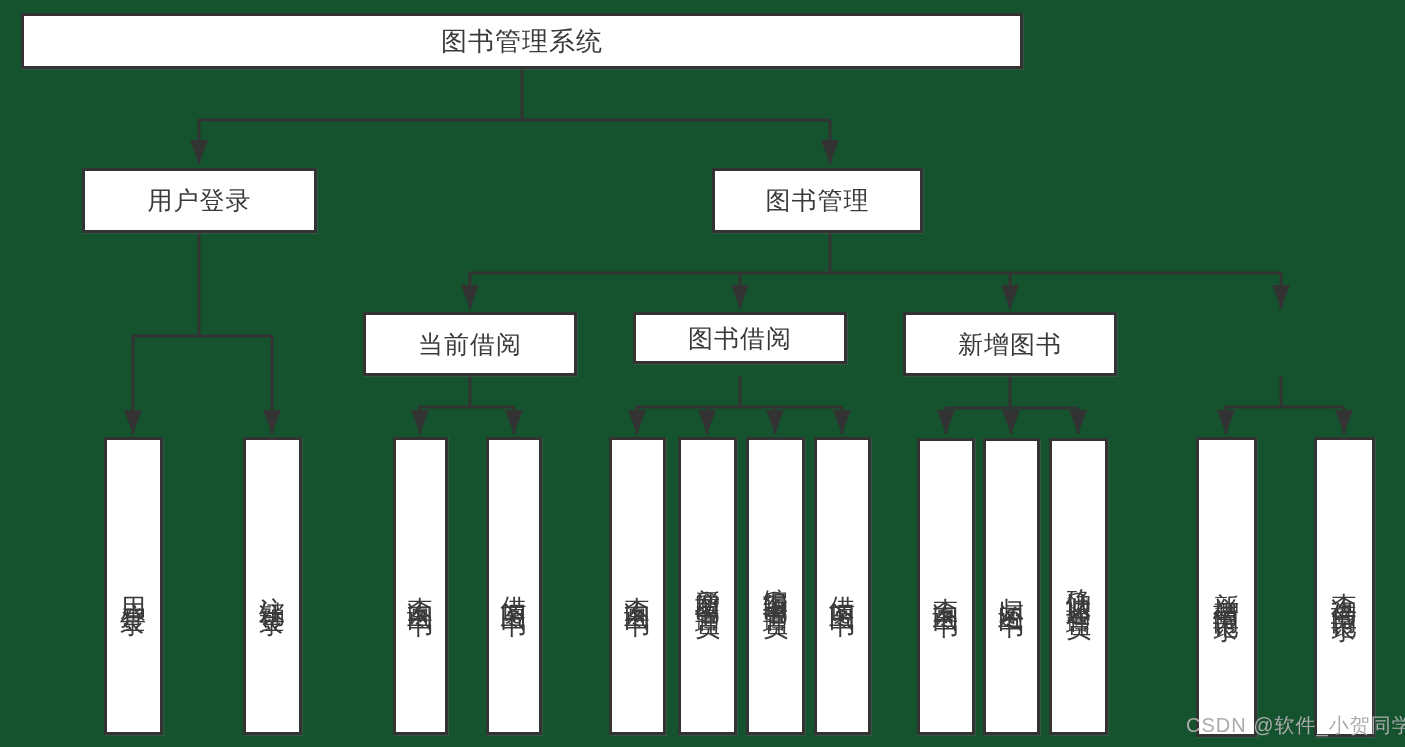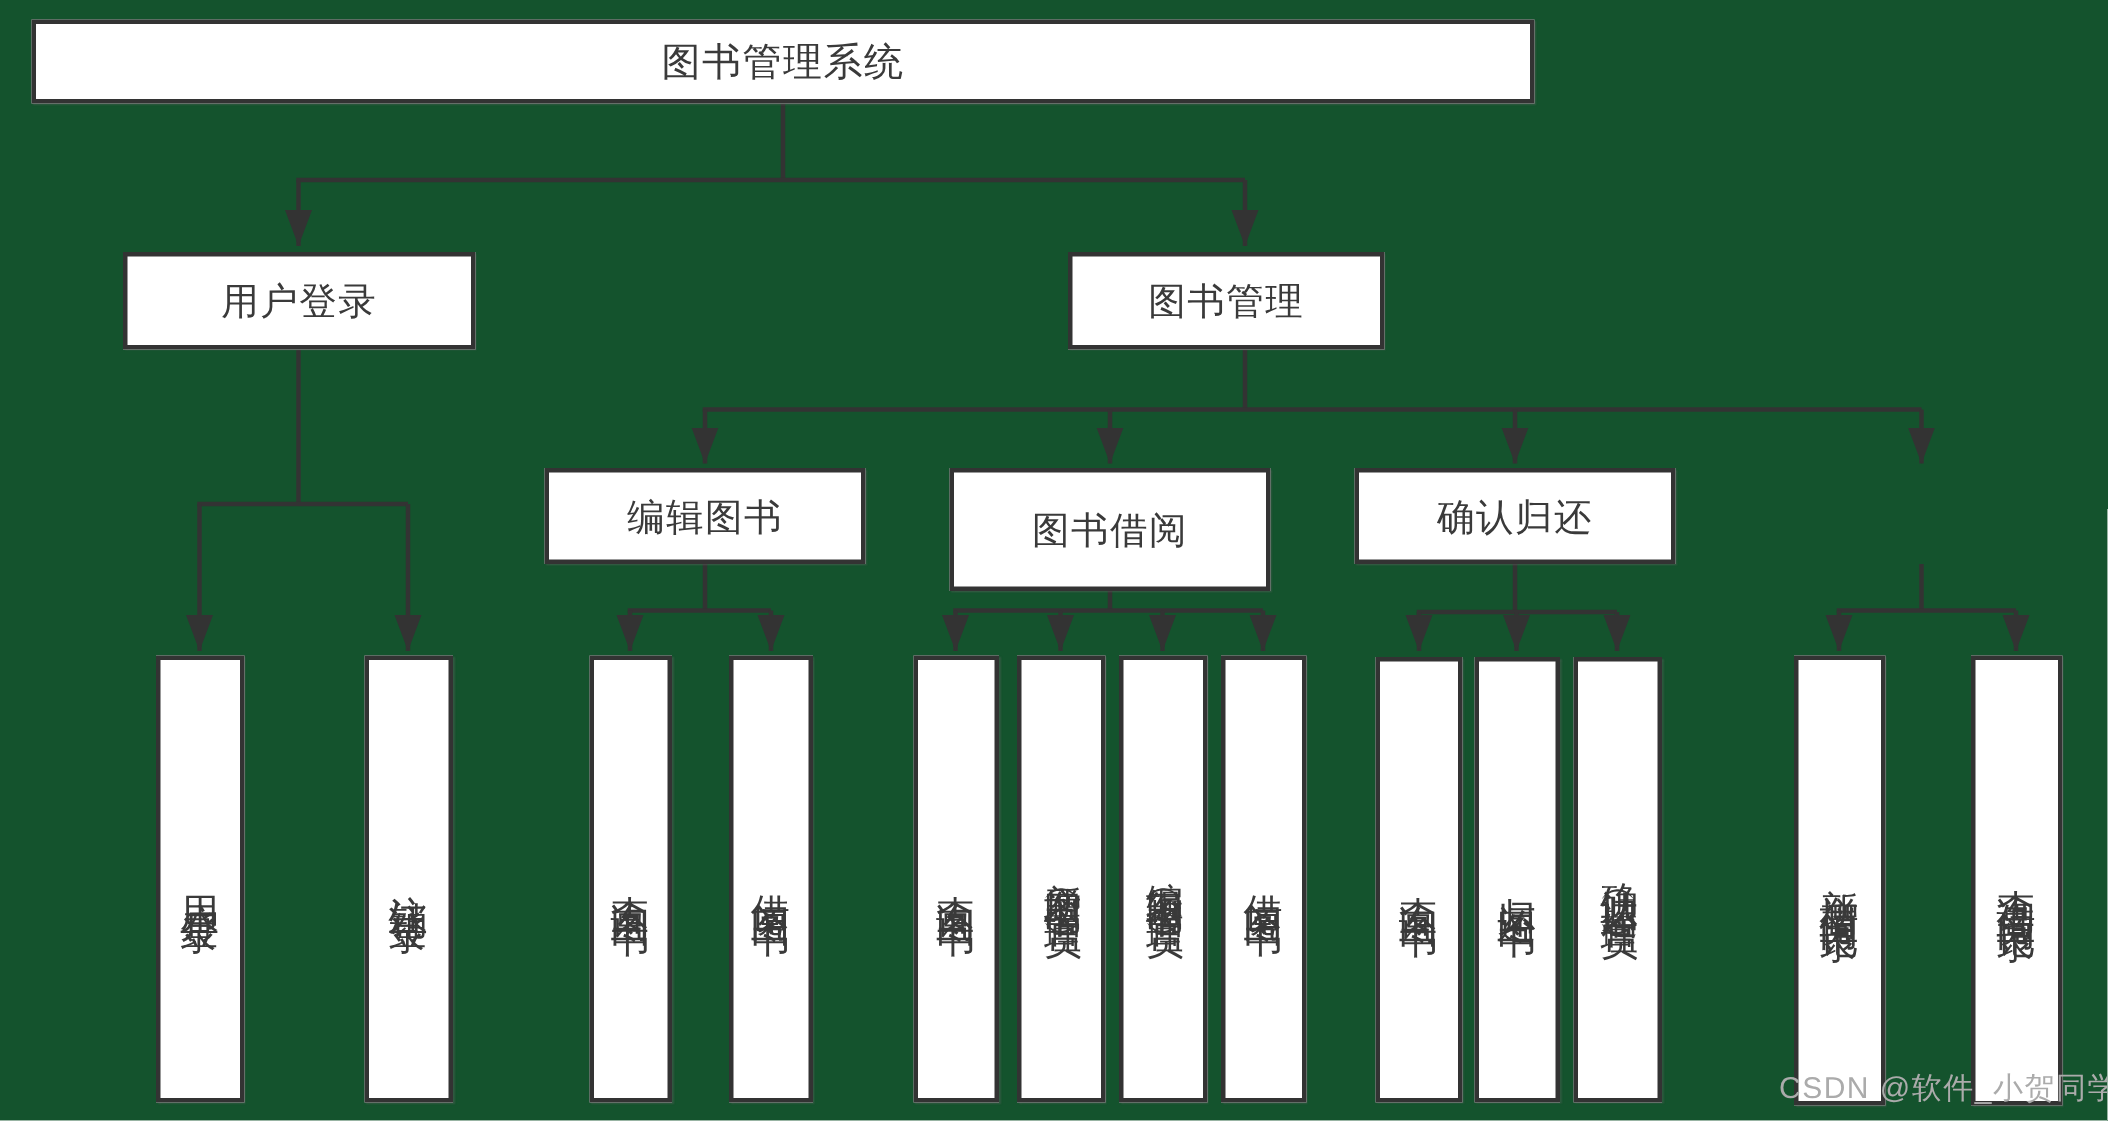--- a/index.html
+++ b/index.html
@@ -121,27 +121,27 @@
   </div>
 
   <div class="node hbox" style="left:82px;top:168px;width:235px;height:65px">
     <span>用户登录</span>
   </div>
   <div class="node hbox" style="left:712px;top:168px;width:211px;height:65px">
     <span>图书管理</span>
   </div>
 
   <div class="node hbox" style="left:363px;top:312px;width:214px;height:64px">
-    <span>编辑图书</span>
+    <span>当前借阅</span>
   </div>
-  <div class="node hbox" style="left:633px;top:312px;width:214px;height:82px">
+  <div class="node hbox" style="left:633px;top:312px;width:214px;height:52px">
     <span>图书借阅</span>
   </div>
   <div class="node hbox" style="left:903px;top:312px;width:214px;height:64px">
-    <span>确认归还</span>
+    <span>新增图书</span>
   </div>
 
   <div class="node vbox" style="left:104px;top:437px;width:59px;height:298px">
     <span>用户登录</span>
   </div>
   <div class="node vbox" style="left:243px;top:437px;width:59px;height:298px">
     <span>注销登录</span>
   </div>
 
   <div class="node vbox" style="left:393px;top:437px;width:55px;height:298px">

